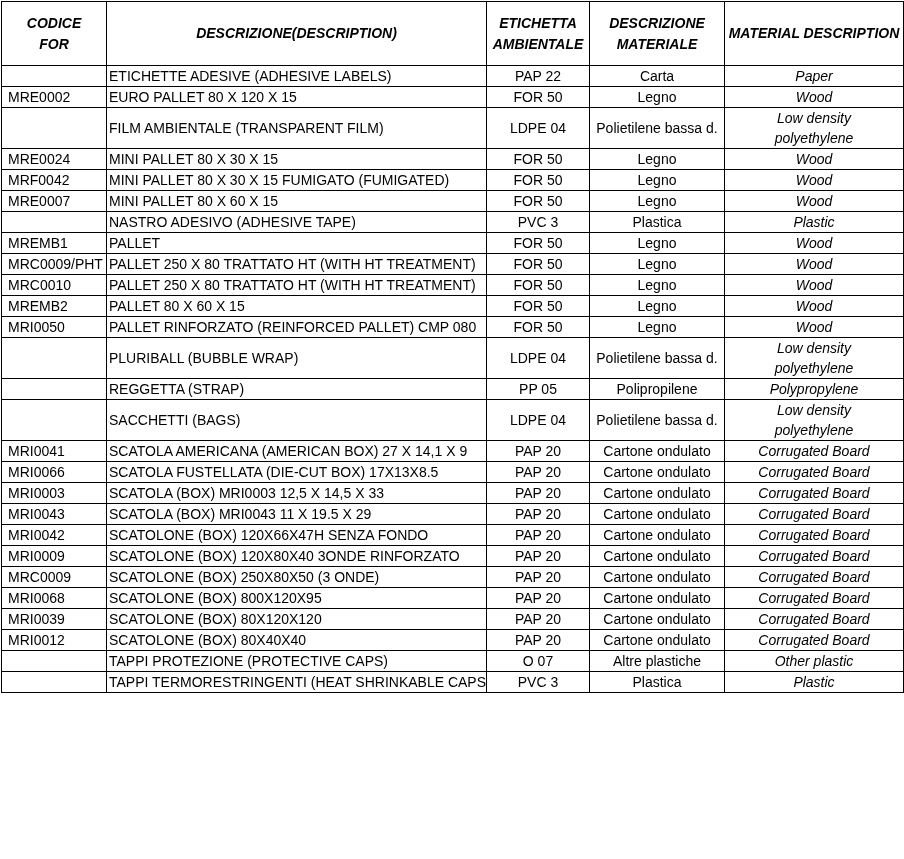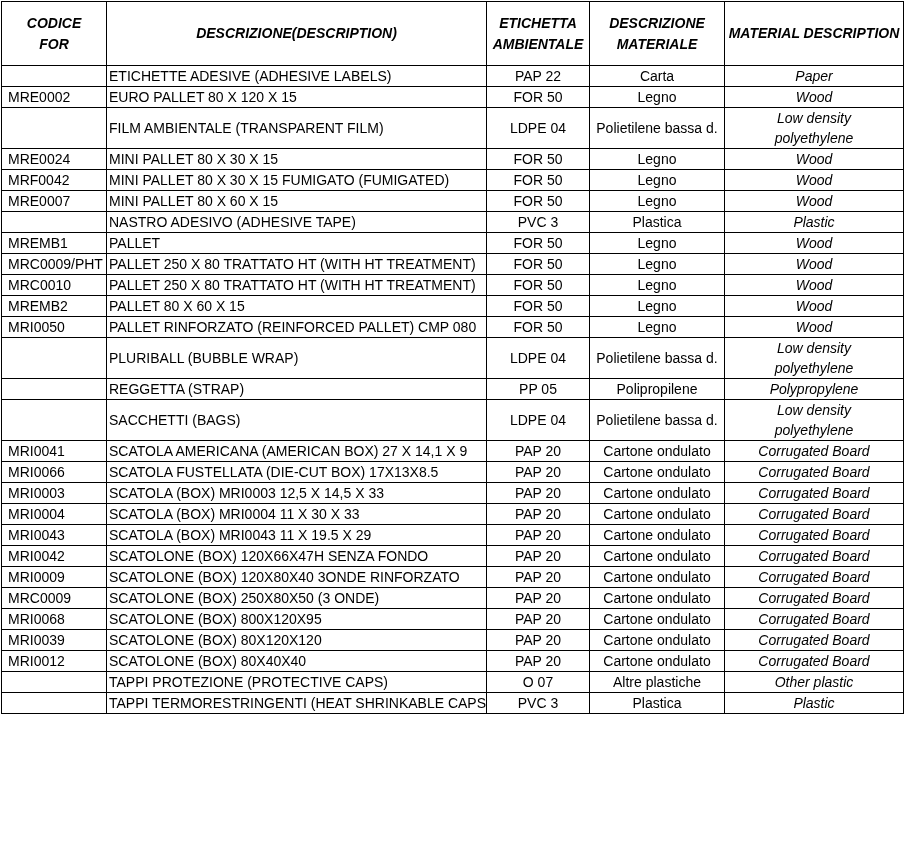--- a/index.html
+++ b/index.html
@@ -220,27 +220,20 @@
     <td class="cell-maten">Corrugated Board</td>
   </tr>
         <tr>
     <td class="cell-codice">MRI0003</td>
     <td class="cell-descr">SCATOLA (BOX) MRI0003 12,5 X 14,5 X 33</td>
     <td class="cell-etich">PAP 20</td>
     <td class="cell-matit">Cartone ondulato</td>
     <td class="cell-maten">Corrugated Board</td>
   </tr>
         <tr>
-    <td class="cell-codice">MRI0004</td>
-    <td class="cell-descr">SCATOLA (BOX) MRI0004 11 X 30 X 33</td>
-    <td class="cell-etich">PAP 20</td>
-    <td class="cell-matit">Cartone ondulato</td>
-    <td class="cell-maten">Corrugated Board</td>
-  </tr>
-        <tr>
     <td class="cell-codice">MRI0043</td>
     <td class="cell-descr">SCATOLA (BOX) MRI0043 11 X 19.5 X 29</td>
     <td class="cell-etich">PAP 20</td>
     <td class="cell-matit">Cartone ondulato</td>
     <td class="cell-maten">Corrugated Board</td>
   </tr>
         <tr>
     <td class="cell-codice">MRI0042</td>
     <td class="cell-descr">SCATOLONE (BOX) 120X66X47H SENZA FONDO</td>
     <td class="cell-etich">PAP 20</td>

